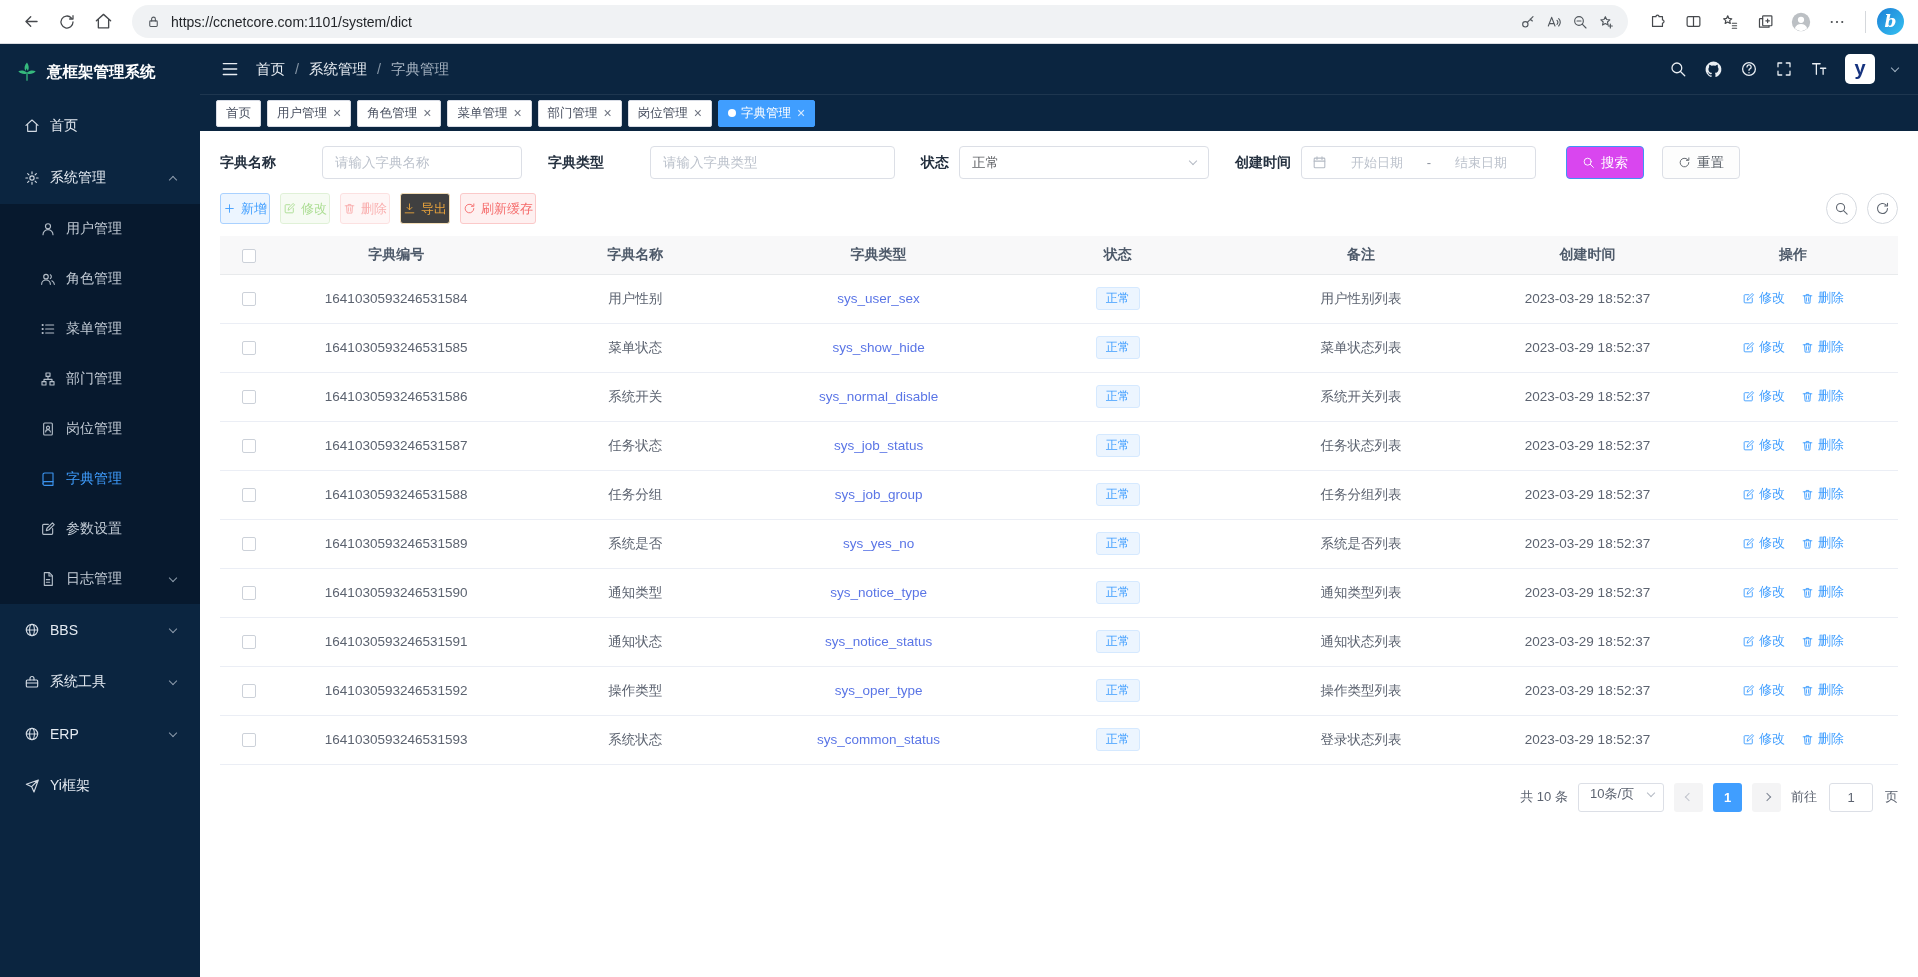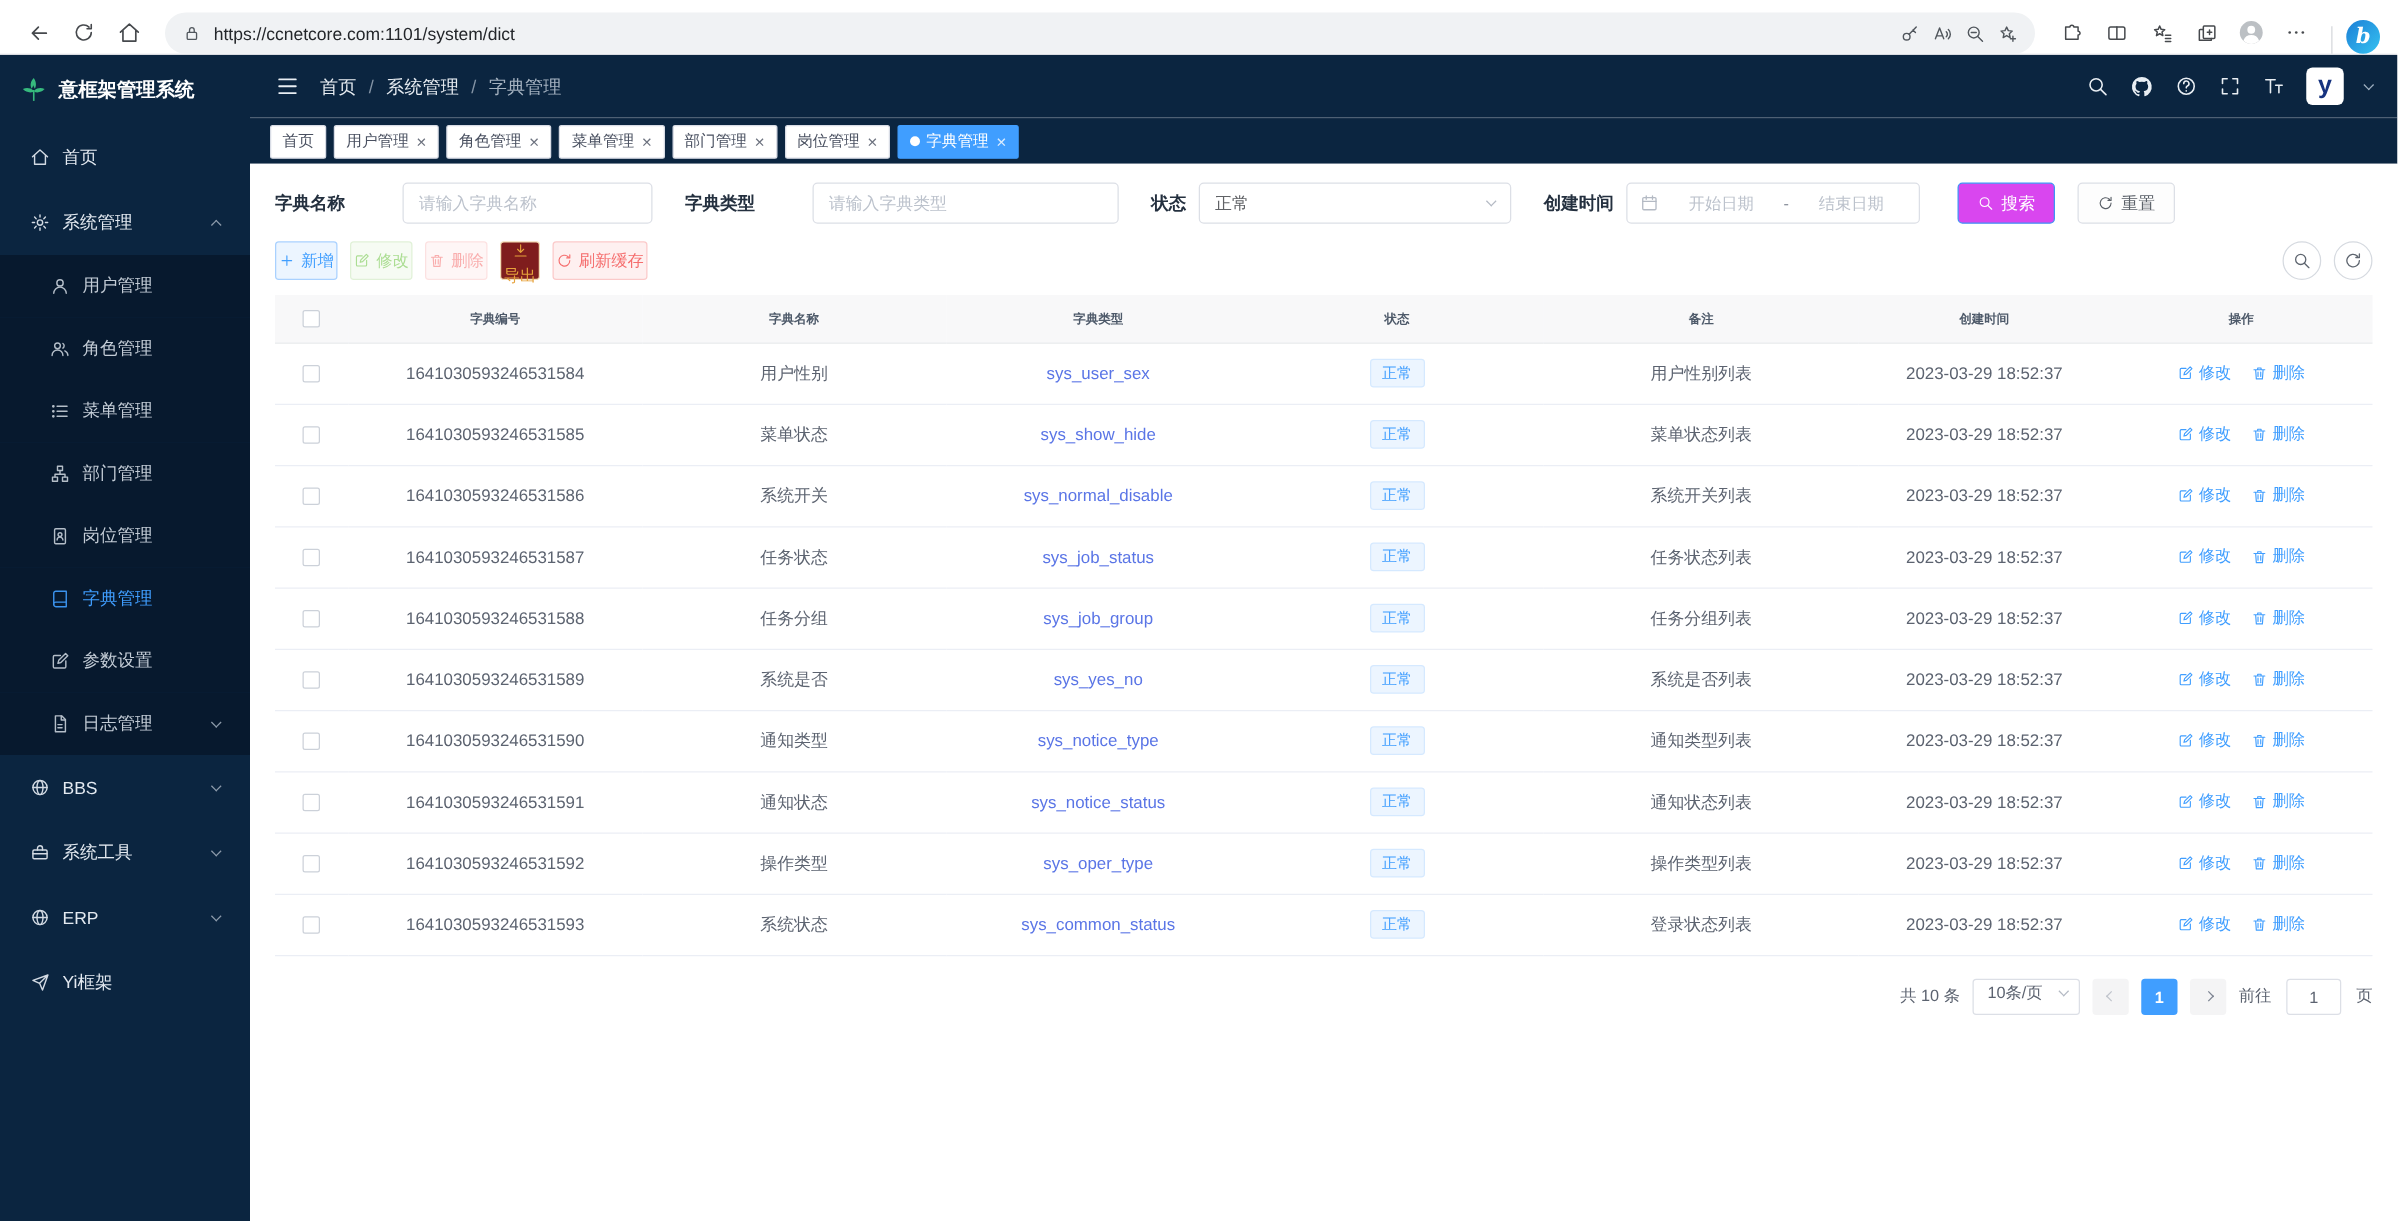--- a/index.html
+++ b/index.html
@@ -13,21 +13,21 @@
   .ic svg{width:100%;height:100%;display:block;}.i13{width:13px;height:13px}
   .i15{width:15px;height:15px}.i16{width:16px;height:16px}.i17{width:17px;height:17px}
   .i18{width:18px;height:18px}.i19{width:19px;height:19px}.i20{width:20px;height:20px}.i22{width:22px;height:22px}
   .chev{display:inline-block;width:7px;height:7px;border-right:1.6px solid currentColor;border-bottom:1.6px solid currentColor;flex:none;}
   .chev.down{transform:rotate(45deg);margin-top:-3px;}
   .chev.up{transform:rotate(-135deg);margin-top:3px;}
   .chev.left{transform:rotate(135deg);}
   .chev.right{transform:rotate(-45deg);}
 
   
-  .chrome{height:44px;background:#fff;border-bottom:1px solid #dadce1;display:flex;align-items:flex-end;padding:0 14px;gap:2px;}
+  .chrome{height:44px;background:#fff;border-bottom:1px solid #dadce1;display:flex;align-items:center;padding:0 14px;gap:2px;}
   .navbtn{width:34px;height:34px;border-radius:7px;display:flex;align-items:center;justify-content:center;color:#46494d;cursor:pointer;}
   .urlpill{flex:1;height:33px;background:#f0f2f4;border-radius:17px;display:flex;align-items:center;gap:10px;padding:0 14px;margin:0 10px;cursor:text;}
   .urlpill .url-text{font-size:14px;color:#23262a;}
   .pill-ic{color:#51575d;cursor:pointer;}
   .ml-auto{margin-left:auto;}
   .vdiv{width:1px;height:22px;background:#d5d8dc;margin:0 9px;flex:none;}
   .bing{width:27px;height:27px;border-radius:50%;background:linear-gradient(135deg,#1d7fd6,#35c2f1);display:flex;align-items:center;justify-content:center;cursor:pointer;flex:none;}
   .bing::after{content:"b";color:#fff;font-family:"DejaVu Serif",serif;font-weight:700;font-style:italic;font-size:17px;line-height:1;}
 
   
@@ -77,27 +77,27 @@
   .daterange .sep{color:#8a919c;}
   .btn{height:33px;border-radius:4px;font-size:13.5px;display:inline-flex;align-items:center;gap:6px;padding:0 15px;cursor:pointer;border:1px solid transparent;font-family:inherit;white-space:nowrap;}
   .btn.primary{background:#d946ef;border-color:#3f93f5;color:#fff;margin-left:20px;}
   .btn.plain{background:#fdfdfd;border-color:#dcdfe6;color:#5a6068;margin-left:8px;}
 
   .toolbar{display:flex;align-items:center;gap:10px;margin-top:14px;}
   .tbtn{height:31px;border-radius:3px;font-size:13px;display:inline-flex;align-items:center;gap:5px;padding:0 2px;cursor:pointer;border:1px solid;font-family:inherit;white-space:nowrap;}
   .tbtn.blue{background:#ecf5ff;border-color:#a9d1ff;color:var(--accent);}
   .tbtn.green{background:#f0f9eb;border-color:#c8e6b8;color:var(--success);}
   .tbtn.red{background:#fef0f0;border-color:#fbc9c9;color:var(--danger);}
-  .tbtn.yellow{background:#7f1d1d;border-color:#f3ddb6;color:var(--warning);flex-direction:column;}
+  .tbtn.yellow{background:#404040;border-color:#f3ddb6;color:var(--warning);}
   .tbtn.disabled{opacity:.55;cursor:not-allowed;}
   .spacer{flex:1;}
   .circ{width:31px;height:31px;border-radius:50%;border:1px solid #d6dae0;display:flex;align-items:center;justify-content:center;color:#5f6670;cursor:pointer;background:#fff;}
 
   .grid{width:100%;border-collapse:collapse;table-layout:fixed;margin-top:12px;}
-  .grid th{background:#f8f8f9;height:38px;font-size:10px;color:#4e5a6a;font-weight:700;border-bottom:1px solid #e8eaec;text-align:center;}
+  .grid th{background:#f8f8f9;height:38px;font-size:14px;color:#4e5a6a;font-weight:700;border-bottom:1px solid #e8eaec;text-align:center;}
   .grid td{height:49px;text-align:center;font-size:13.5px;color:#5c6370;border-bottom:1px solid #ebeef5;overflow:hidden;white-space:nowrap;}
   .cb{width:14px;height:14px;border:1px solid #ccd1d9;border-radius:2px;display:inline-block;background:#fff;vertical-align:middle;cursor:pointer;}
   .link{color:var(--link);cursor:pointer;text-decoration:none;}
   .tag{display:inline-block;height:23px;line-height:21px;padding:0 9px;background:#ecf5ff;border:1px solid #d5e9ff;color:var(--accent);border-radius:3px;font-size:12px;}
   .ops .op{color:var(--accent);font-size:13px;cursor:pointer;display:inline-flex;align-items:center;gap:4px;text-decoration:none;}
   .ops .op+.op{margin-left:16px;}
 
   .pagination{display:flex;align-items:center;justify-content:flex-end;gap:10px;margin-top:18px;font-size:13px;color:#5c6370;}
   .pg-size{height:29px;border:1px solid #dcdfe6;border-radius:3px;display:flex;align-items:center;gap:14px;padding:0 9px 6px 11px;cursor:pointer;background:#fff;}
   .pg-size .chev{color:#b4bac4;width:6px;height:6px;}

